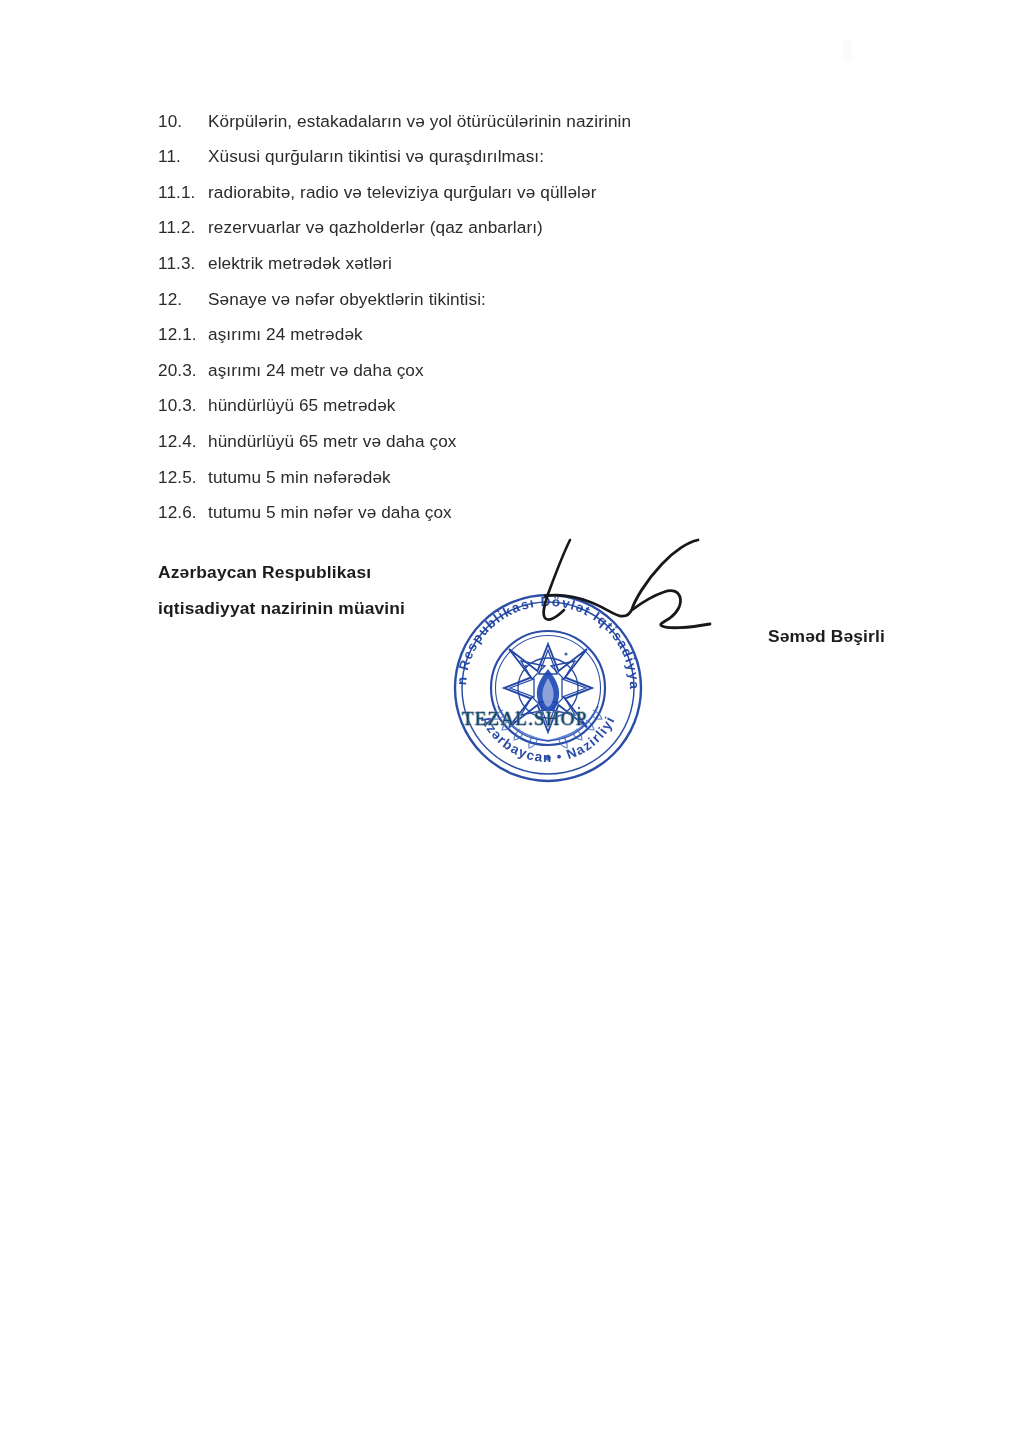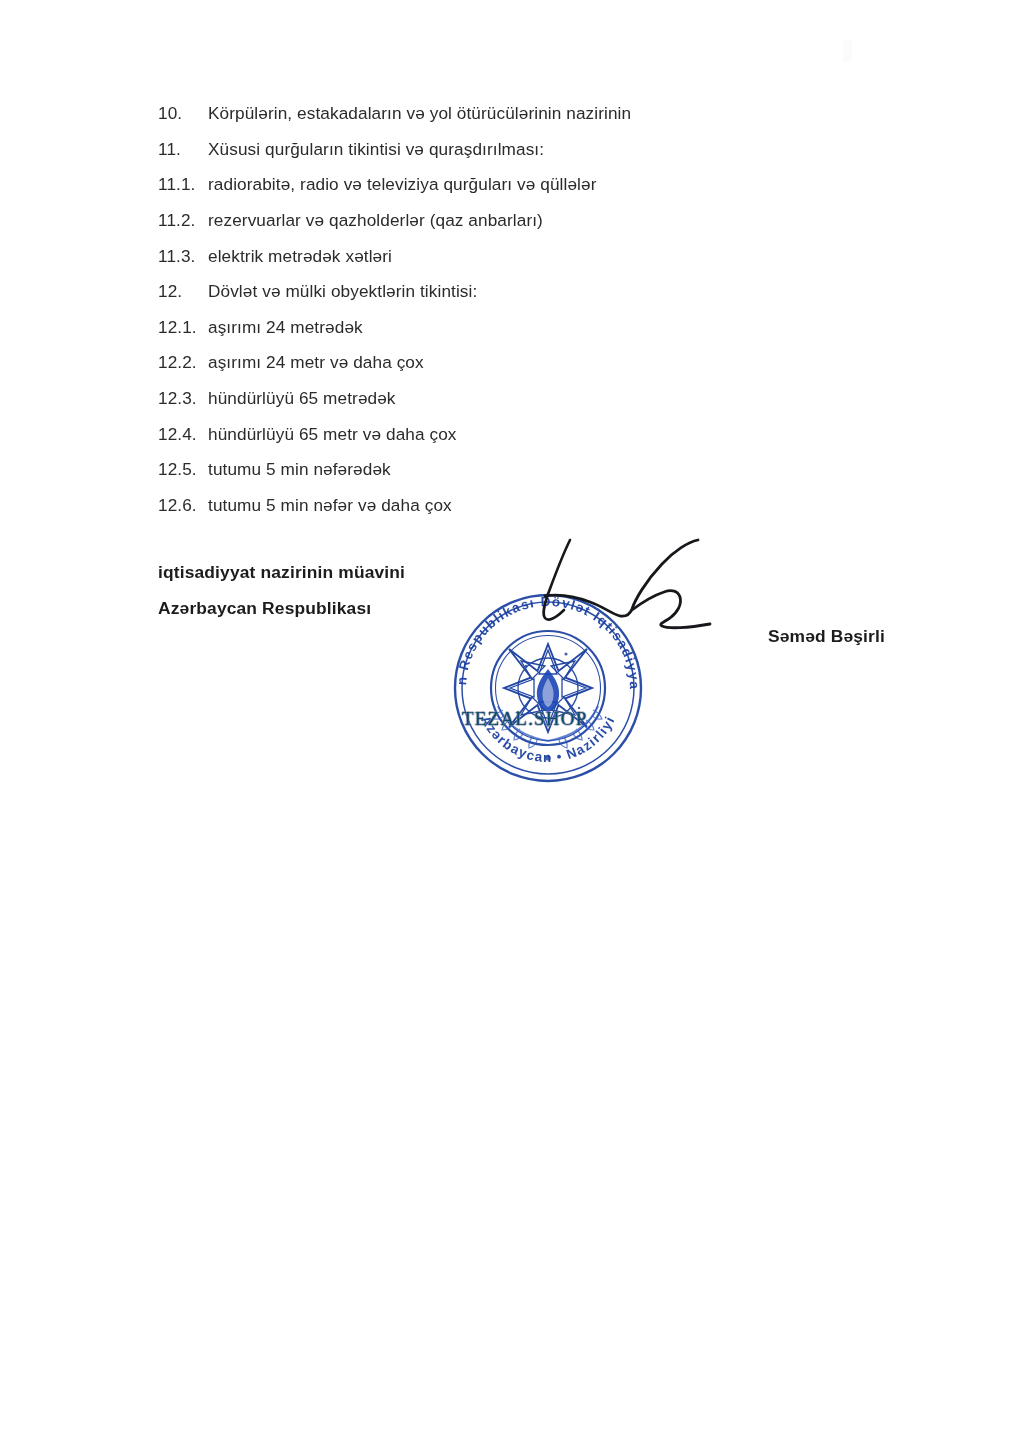--- a/index.html
+++ b/index.html
@@ -32,21 +32,21 @@
 
   
   .list {
     position: absolute;
     left: 158px;
     top: 96px;
     width: 720px;
   }
   .list-item {
     display: flex;
-    align-items: center;
+    align-items: flex-end;
     height: 35.6px;
     color: #2b2b2b;
     font-size: 17.2px;
     letter-spacing: .1px;
     white-space: nowrap;
   }
   .li-num {
     display: inline-block;
     width: 50px;
     flex: 0 0 50px;
@@ -151,35 +151,35 @@
       <span class="li-text">rezervuarlar və qazholderlər (qaz anbarları)</span>
     </div>
 
     <div class="list-item">
       <span class="li-num">11.3.</span>
       <span class="li-text">elektrik metrədək xətləri</span>
     </div>
 
     <div class="list-item">
       <span class="li-num">12.</span>
-      <span class="li-text">Dövlət və mülki obyektlərin tikintisi:</span>
+      <span class="li-text">Sənaye və nəfər obyektlərin tikintisi:</span>
     </div>
 
     <div class="list-item">
       <span class="li-num">12.1.</span>
       <span class="li-text">aşırımı 24 metrədək</span>
     </div>
 
     <div class="list-item">
-      <span class="li-num">12.2.</span>
+      <span class="li-num">20.3.</span>
       <span class="li-text">aşırımı 24 metr və daha çox</span>
     </div>
 
     <div class="list-item">
-      <span class="li-num">12.3.</span>
+      <span class="li-num">10.3.</span>
       <span class="li-text">hündürlüyü 65 metrədək</span>
     </div>
 
     <div class="list-item">
       <span class="li-num">12.4.</span>
       <span class="li-text">hündürlüyü 65 metr və daha çox</span>
     </div>
 
     <div class="list-item">
       <span class="li-num">12.5.</span>
@@ -187,22 +187,22 @@
     </div>
 
     <div class="list-item">
       <span class="li-num">12.6.</span>
       <span class="li-text">tutumu 5 min nəfər və daha çox</span>
     </div>
 
   </div>
 
   <div class="sig-block">
+    <div class="sig-line">Azərbaycan Respublikası</div>
     <div class="sig-line">iqtisadiyyat nazirinin müavini</div>
-    <div class="sig-line">Azərbaycan Respublikası</div>
     <div class="sig-name">Səməd Bəşirli</div>
   </div>
 
   <div class="seal-wrap">
     <svg class="seal-svg" width="200" height="200" viewBox="0 0 200 200">
       <defs>
         <path id="arcTop" d="M 18,100 A 82,82 0 0 1 182,100" fill="none"></path>
         <path id="arcBottom" d="M 26,100 A 74,74 0 0 0 174,100" fill="none"></path>
       </defs>
 

